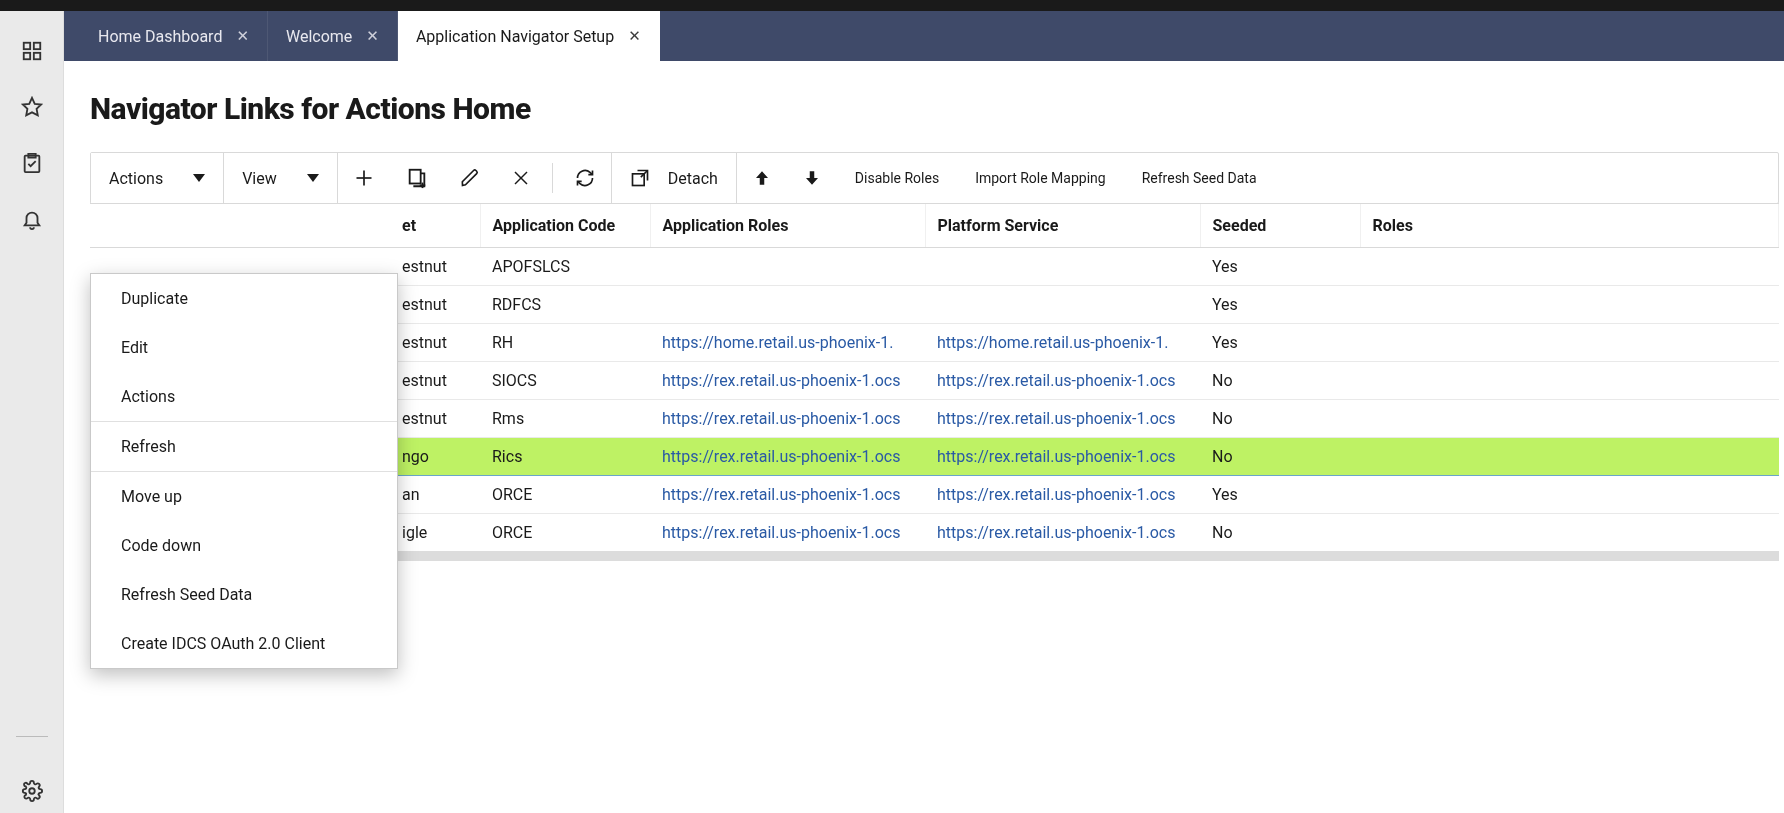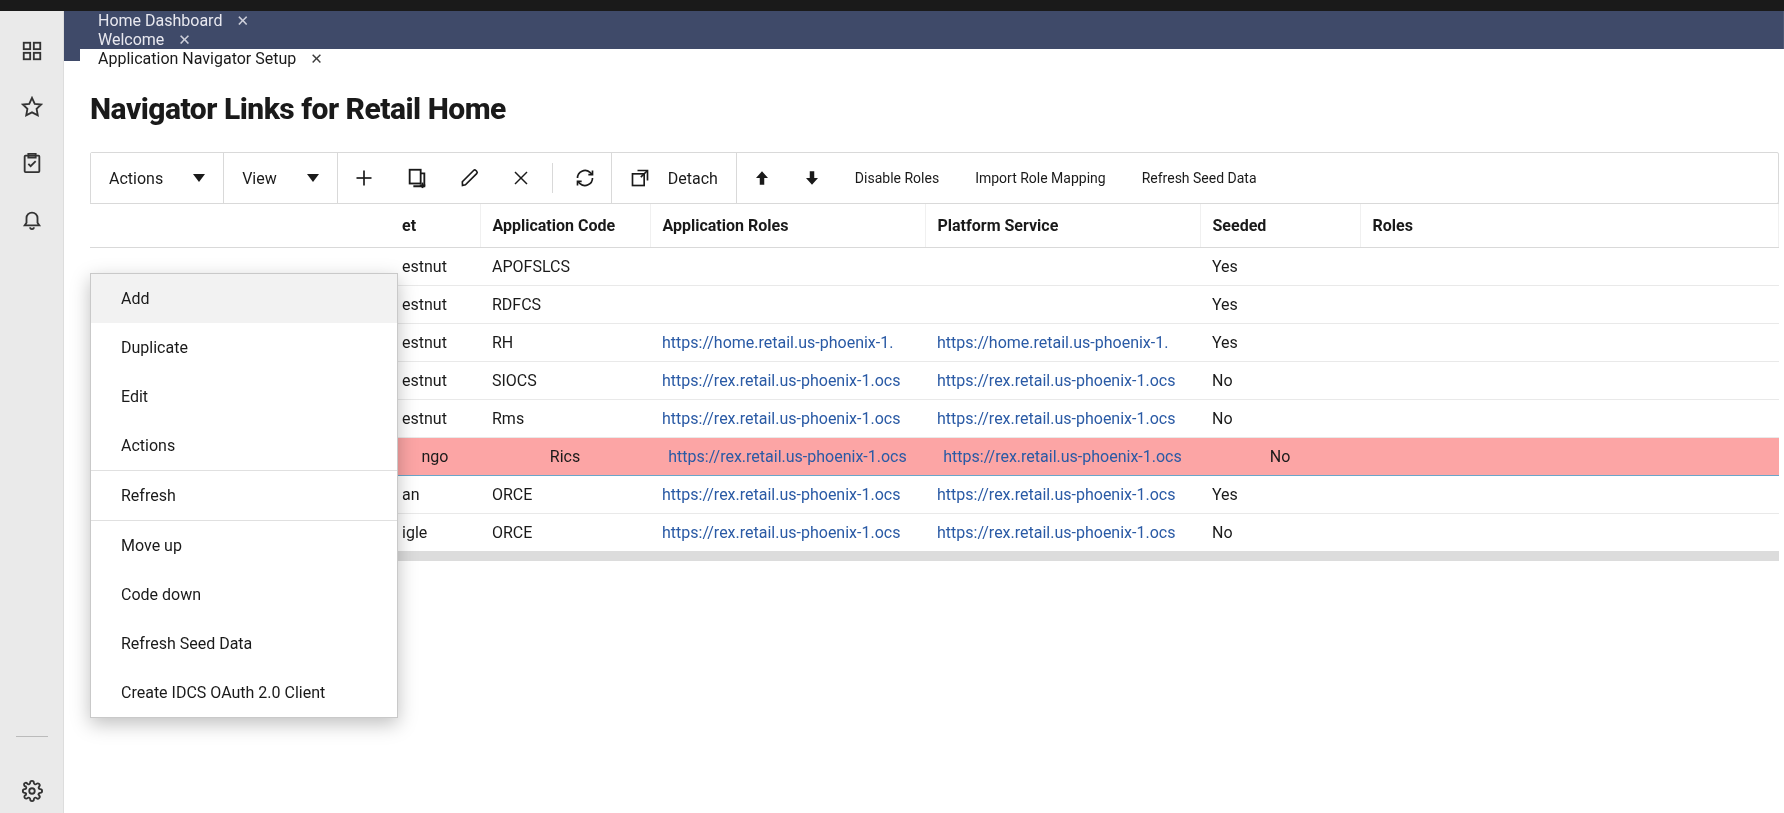--- a/index.html
+++ b/index.html
@@ -27,21 +27,20 @@
   .sidebar .icon { width: 24px; height: 24px; display:flex; align-items:center; justify-content:center; color:#333; }
   .sidebar-divider { width: 32px; border-top: 1px solid #bbb; margin-top: auto; margin-bottom: 10px;}
   .main { flex: 1; display: flex; flex-direction: column; background:#fff; overflow: hidden;}
   .tabbar {
     height: 50px;
     background: #3f4a69;
     display: flex;
     align-items: stretch;
     padding-left: 16px;
     gap: 0;
-    flex-direction: column;
   }
   .tab {
     display: flex;
     align-items: center;
     padding: 0 18px;
     color: #e8e8ef;
     font-size: 16px;
     gap: 14px;
     cursor: pointer;
     border-right: 1px solid rgba(255,255,255,0.08);
@@ -101,21 +100,21 @@
     overflow:hidden;
   }
   tbody td {
     padding: 9px 12px;
     font-size: 16px;
     border-bottom: 1px solid #e9e9e9;
     white-space: nowrap;
     overflow: hidden;
     text-overflow: clip;
   }
-  tbody tr.selected td { background: #fca5a5; border-top:1px solid #6aa6c9; border-bottom:1px solid #6aa6c9;text-align:center;}
+  tbody tr.selected td { background: #bef264; border-top:1px solid #6aa6c9; border-bottom:1px solid #6aa6c9;}
   .link { color: #2a5aa5; }
   .col-iconset { width: 90px; }
   .col-appcode { width: 170px; }
   .col-applink { width: 275px; }
   .col-platform { width: 275px; }
   .col-seeded { width: 160px; }
   .col-roles { width: auto; }
 
   .actions-menu {
     position: absolute;
@@ -188,21 +187,21 @@
           <span>Welcome</span>
           <span class="close">✕</span>
         </div>
         <div class="tab active">
           <span>Application Navigator Setup</span>
           <span class="close">✕</span>
         </div>
       </div>
 
     <div class="page">
-      <h1 class="page-title">Navigator Links for Retail Home</h1>
+      <h1 class="page-title">Navigator Links for Actions Home</h1>
 
       <div class="toolbar">
         <div class="tb-btn">
           <span>Actions</span>
           <span class="dropdown-caret svgicon">
             <svg width="12" height="10" viewBox="0 0 12 10">
                 <polygon points="0,1 12,1 6,9" fill="#1a1a1a"></polygon>
               </svg>
           </span>
         </div>
@@ -367,21 +366,20 @@
                 <td class="link">https://rex.retail.us-phoenix-1.ocs</td>
                 <td>No</td>
                 <td></td>
               </tr>
             </tbody>
         </table>
         <div class="tbl-scrollhint"></div>
       </div>
 
       <div class="actions-menu" id="actions-menu">
-          <div class="menu-item hover">Add</div>
           <div class="menu-item">Duplicate</div>
           <div class="menu-item">Edit</div>
           <div class="menu-item">Actions</div>
           <div class="menu-divider"></div>
           <div class="menu-item">Refresh</div>
           <div class="menu-divider"></div>
           <div class="menu-item">Move up</div>
           <div class="menu-item">Code down</div>
           <div class="menu-item">Refresh Seed Data</div>
           <div class="menu-item">Create IDCS OAuth 2.0 Client</div>

